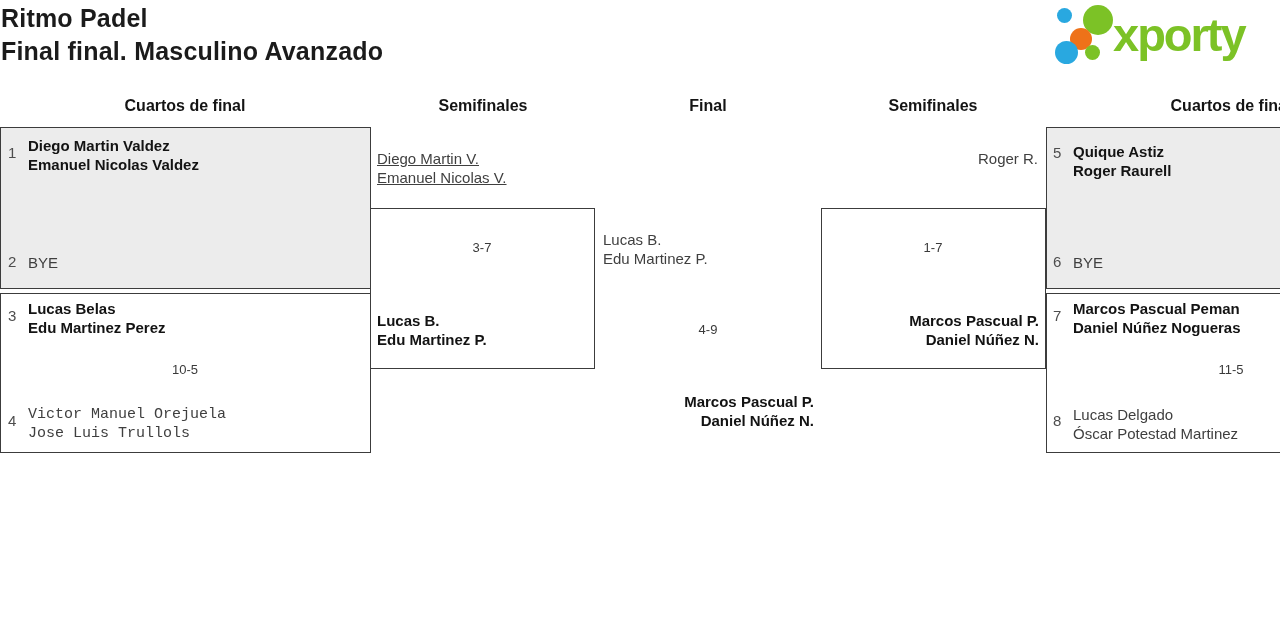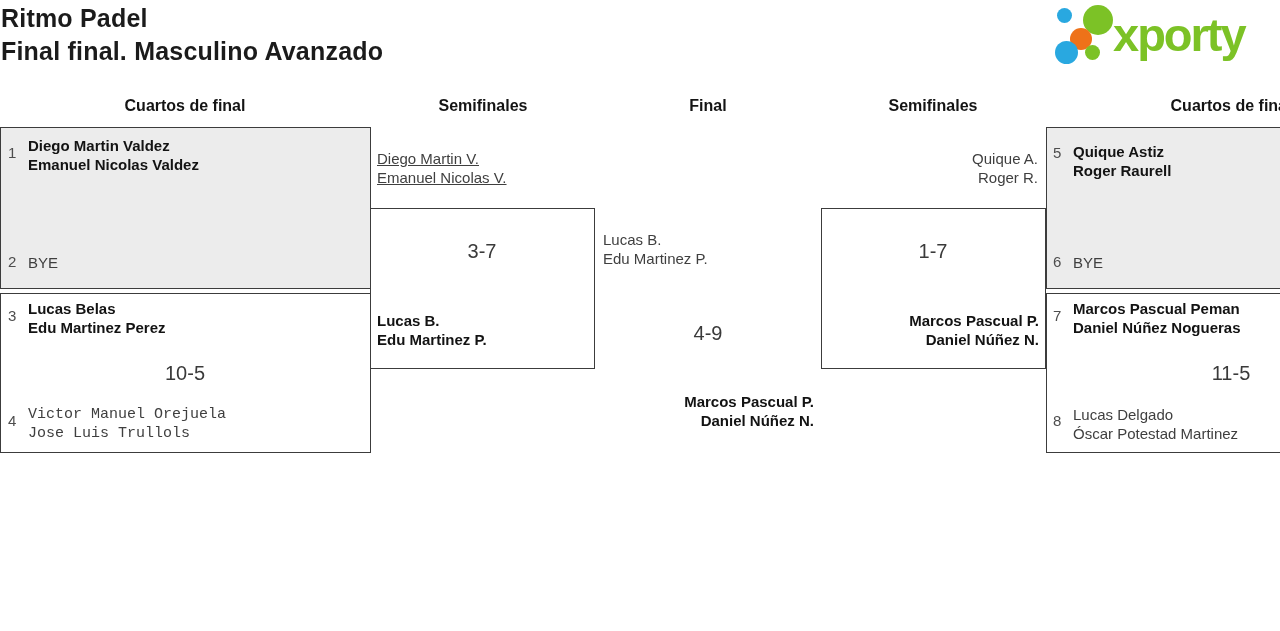--- a/index.html
+++ b/index.html
@@ -13,21 +13,21 @@
   .logo { position:absolute; left:1045px; top:3px; width:235px; height:70px; display:block; }
   .round-header { position:absolute; top:97px; transform:translateX(-50%); white-space:nowrap;
     font-size:16px; font-weight:700; color:#141414; }
   .match-box { position:absolute; border:1.5px solid #3c3c3c; background:#ffffff; }
   .match-box.bye { background:#ececec; }
   .seed { position:absolute; font-size:15px; color:#4d4d4d; }
   .team { position:absolute; font-size:15px; line-height:19px; white-space:nowrap; }
   .team.winner { font-weight:700; color:#131313; }
   .team.loser { color:#3f3f3f; }
   .team.alignright { text-align:right; }
-  .score { position:absolute; transform:translateX(-50%); font-size:20px; color:#3a3a3a; white-space:nowrap; }
+  .score { position:absolute; transform:translateX(-50%); font-size:13px; color:#3a3a3a; white-space:nowrap; }
 </style>
 </head>
 <body>
 
 <div class="canvas">
 
   <div class="page-title">
     <div>Ritmo Padel</div>
     <div>Final final. Masculino Avanzado</div>
   </div>
@@ -92,21 +92,20 @@
     <div>Lucas B.</div>
     <div>Edu Martinez P.</div>
   </div>
   <div class="score" style="left:708px; top:322px;">4-9</div>
   <div class="team winner alignright" style="left:595px; top:392px; width:219px;">
     <div>Marcos Pascual P.</div>
     <div>Daniel Núñez N.</div>
   </div>
 
   <div class="team loser alignright" style="left:820px; top:149px; width:218px;">
-    <div>Quique A.</div>
     <div>Roger R.</div>
   </div>
   <div class="score" style="left:933px; top:240px;">1-7</div>
   <div class="team winner alignright" style="left:820px; top:311px; width:219px;">
     <div>Marcos Pascual P.</div>
     <div>Daniel Núñez N.</div>
   </div>
 
   <div class="seed" style="left:1053px; top:144px;">5</div>
   <div class="team winner" style="left:1073px; top:136px;margin-top:6px;">

